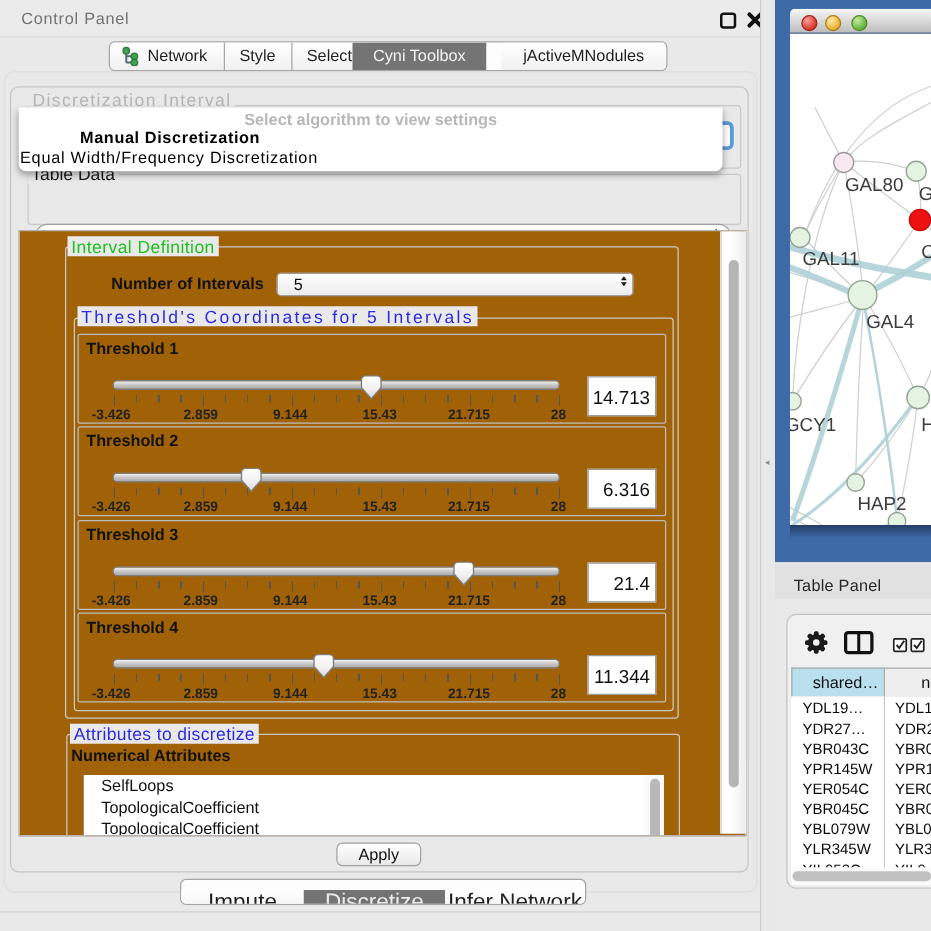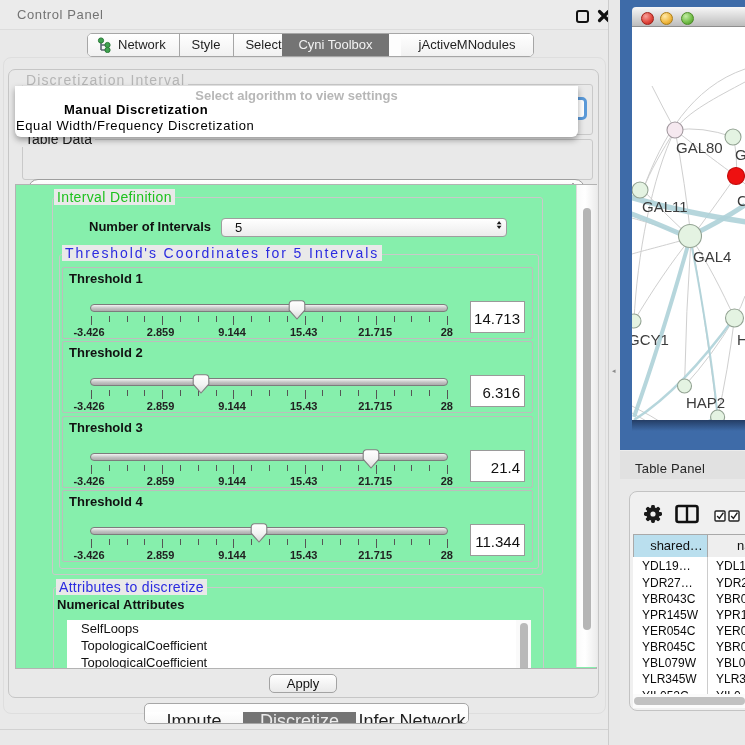--- a/index.html
+++ b/index.html
@@ -21,21 +21,21 @@
 #panel{left:8px;top:69px;width:589px;height:627px;border:1px solid #c6c6c6;border-radius:7px;background:#e9e9e9;}
 
 .group{position:absolute;border:1px solid #c9c9c9;border-radius:3px;}
 .gtitle{position:absolute;font-size:14px;background:#e9e9e9;padding:0 3px;white-space:nowrap;}
 
 .combo{position:absolute;background:linear-gradient(#ffffff,#ececec);border:1px solid #9e9e9e;font-size:13px;color:#111;}
 .arrows{position:absolute;width:7px;}
 .arrows .up{width:0;height:0;border-left:3.5px solid transparent;border-right:3.5px solid transparent;border-bottom:4.5px solid #1a1a1a;margin-bottom:2px;}
 .arrows .dn{width:0;height:0;border-left:3.5px solid transparent;border-right:3.5px solid transparent;border-top:4.5px solid #1a1a1a;}
 
-#spane{left:15px;top:184px;width:580px;height:483px;border:1px solid #b3b3b3;overflow:hidden;background:#86efac;}
+#spane{left:15px;top:184px;width:580px;height:483px;border:1px solid #b3b3b3;overflow:hidden;background:#a16207;}
 #vtrack{left:576px;top:185px;width:20px;height:482px;background:linear-gradient(to right,#fafafa,#ffffff 40%,#ececec);border-left:1px solid #dddddd;}
 #vthumb{left:583px;top:208px;width:8px;height:422px;border-radius:4px;background:#b5b5b5;}
 
 .tbox{position:absolute;left:62px;width:469px;height:70px;border:1px solid #bdbdbd;border-radius:2px;}
 .tlabel{position:absolute;left:6px;top:2.5px;font-weight:bold;font-size:13px;color:#111;text-align:center;}
 .track{position:absolute;left:27px;width:356px;top:36px;height:6px;border:1px solid #7c7c7c;border-radius:4px;background:linear-gradient(#f2f2f2,#c3c3c3 55%,#ababab);}
 .ticks1{position:absolute;left:28px;top:48px;width:360px;height:6px;background:repeating-linear-gradient(to right,#555 0,#555 1px,transparent 1px,transparent 17.8px);}
 .ticks2{position:absolute;left:28px;top:48px;width:360px;height:9px;background:repeating-linear-gradient(to right,#555 0,#555 1px,transparent 1px,transparent 71.2px);}
 .tick-lb{position:absolute;top:57.5px;font-size:11px;font-weight:bold;color:#222;transform:translateX(-50%);}
 .thumb{position:absolute;top:33px;width:18px;height:20px;}

